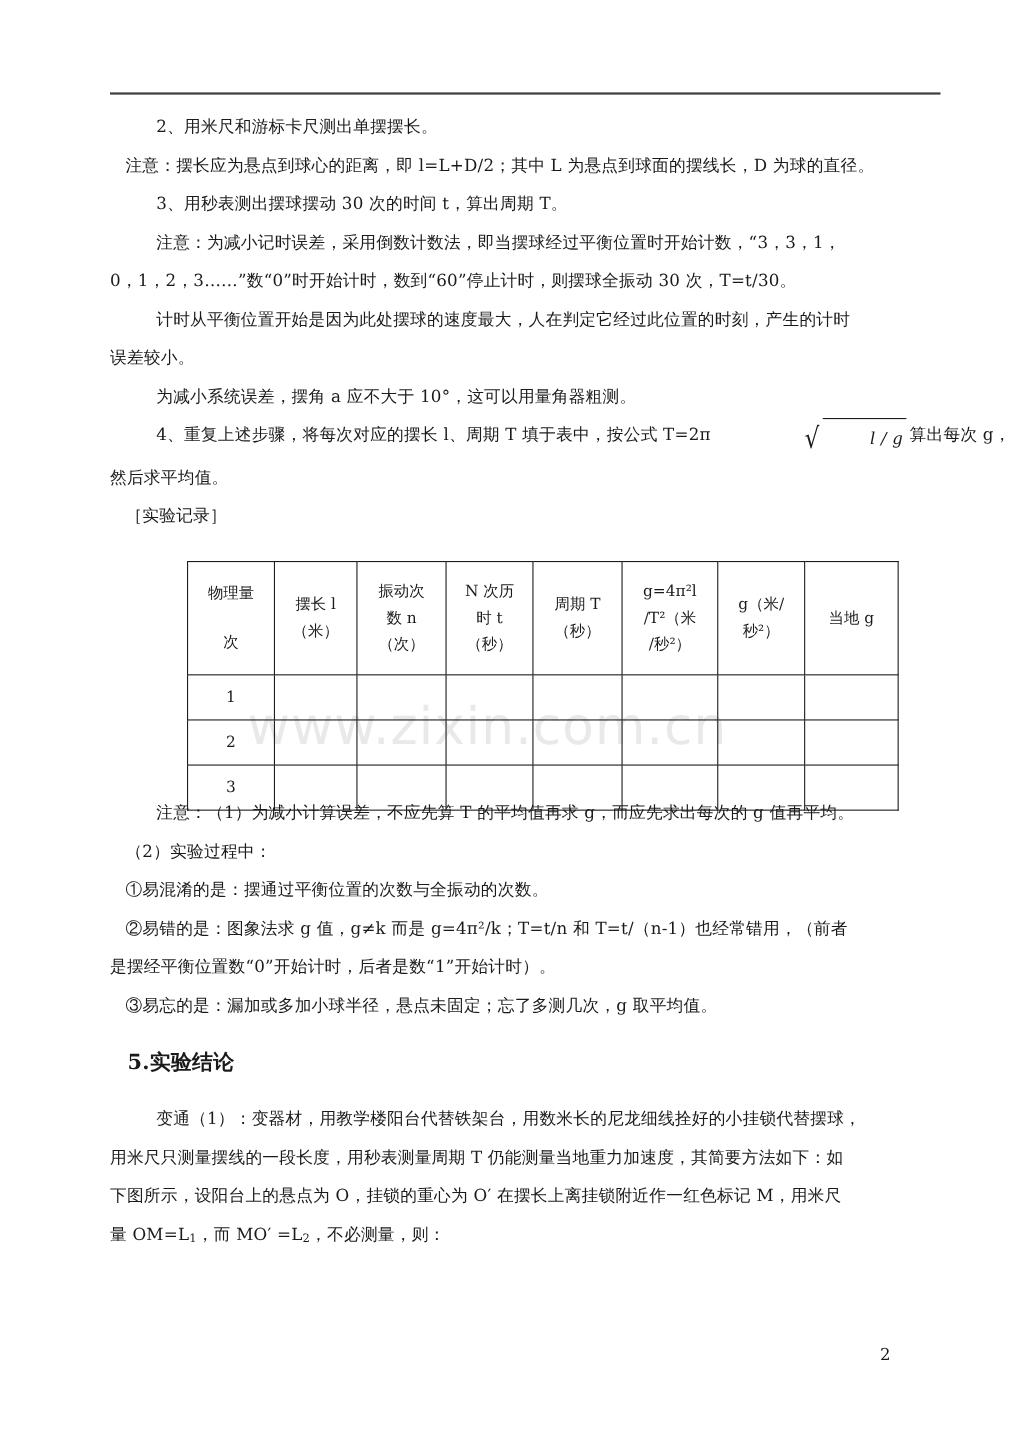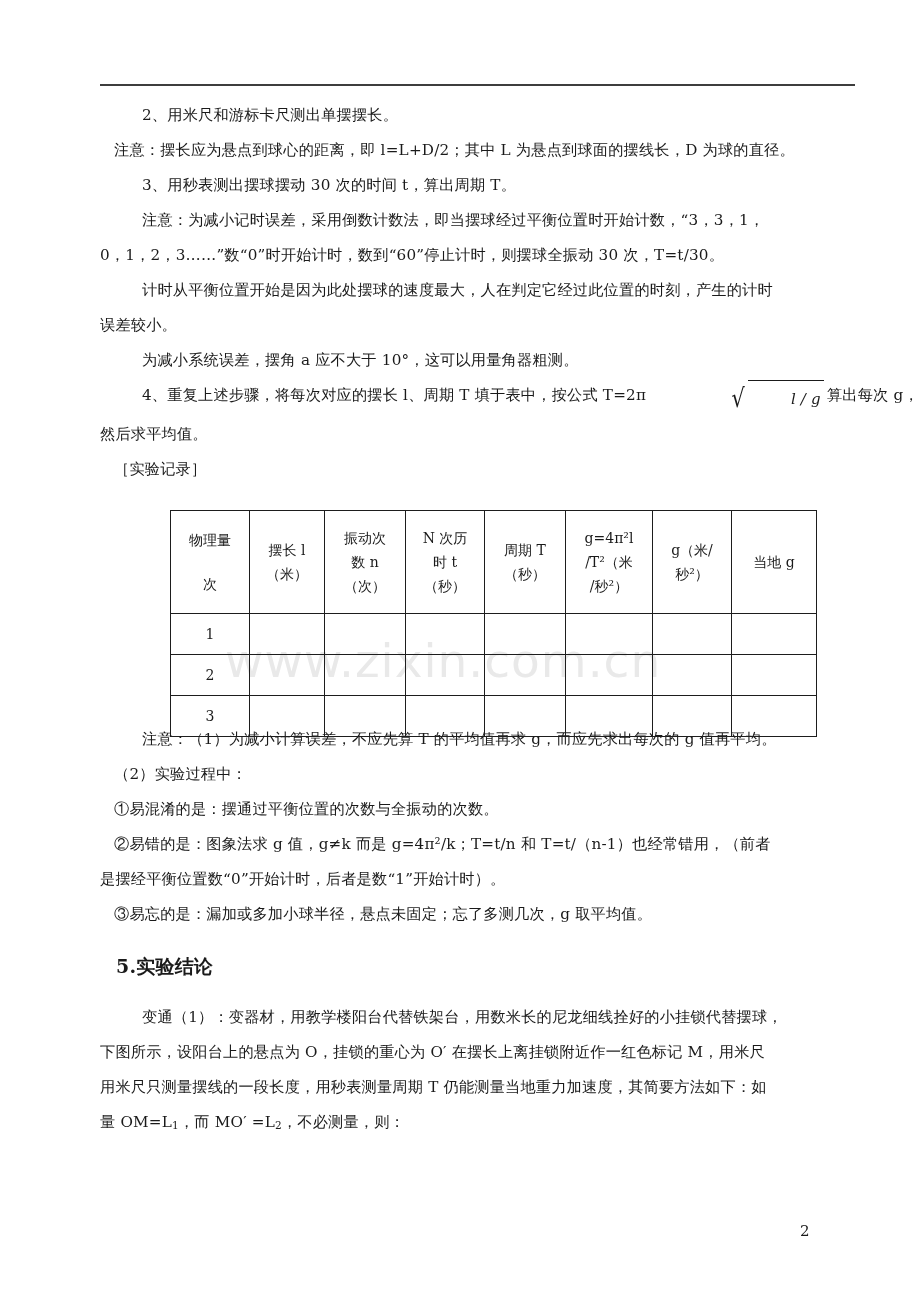--- a/index.html
+++ b/index.html
@@ -170,22 +170,22 @@
     <p class="body-line indent2">注意：（1）为减小计算误差，不应先算 T 的平均值再求 g，而应先求出每次的 g 值再平均。</p>
     <p class="body-line indent-sm">（2）实验过程中：</p>
     <p class="body-line indent-sm">①易混淆的是：摆通过平衡位置的次数与全振动的次数。</p>
     <p class="body-line indent-sm">②易错的是：图象法求 g 值，g≠k 而是 g=4π²/k；T=t/n 和 T=t/（n-1）也经常错用，（前者</p>
     <p class="body-line noindent">是摆经平衡位置数“0”开始计时，后者是数“1”开始计时）。</p>
     <p class="body-line indent-sm">③易忘的是：漏加或多加小球半径，悬点未固定；忘了多测几次，g 取平均值。</p>
 
     <p class="heading">5.实验结论</p>
 
     <p class="body-line indent2">变通（1）：变器材，用教学楼阳台代替铁架台，用数米长的尼龙细线拴好的小挂锁代替摆球，</p>
+    <p class="body-line noindent">用米尺只测量摆线的一段长度，用秒表测量周期 T 仍能测量当地重力加速度，其简要方法如下：如</p>
     <p class="body-line noindent">下图所示，设阳台上的悬点为 O，挂锁的重心为 O′ 在摆长上离挂锁附近作一红色标记 M，用米尺</p>
-    <p class="body-line noindent">用米尺只测量摆线的一段长度，用秒表测量周期 T 仍能测量当地重力加速度，其简要方法如下：如</p>
     <p class="body-line noindent"><span>量 OM=L</span><span class="sub">1</span><span>，而 MO′ =L</span><span class="sub">2</span><span>，不必测量，则：</span></p>
 
   </div>
 
   <div class="watermark">www.zixin.com.cn</div>
 
   <div class="tbl-wrap">
     <table class="record">
       <thead>
         <tr>

